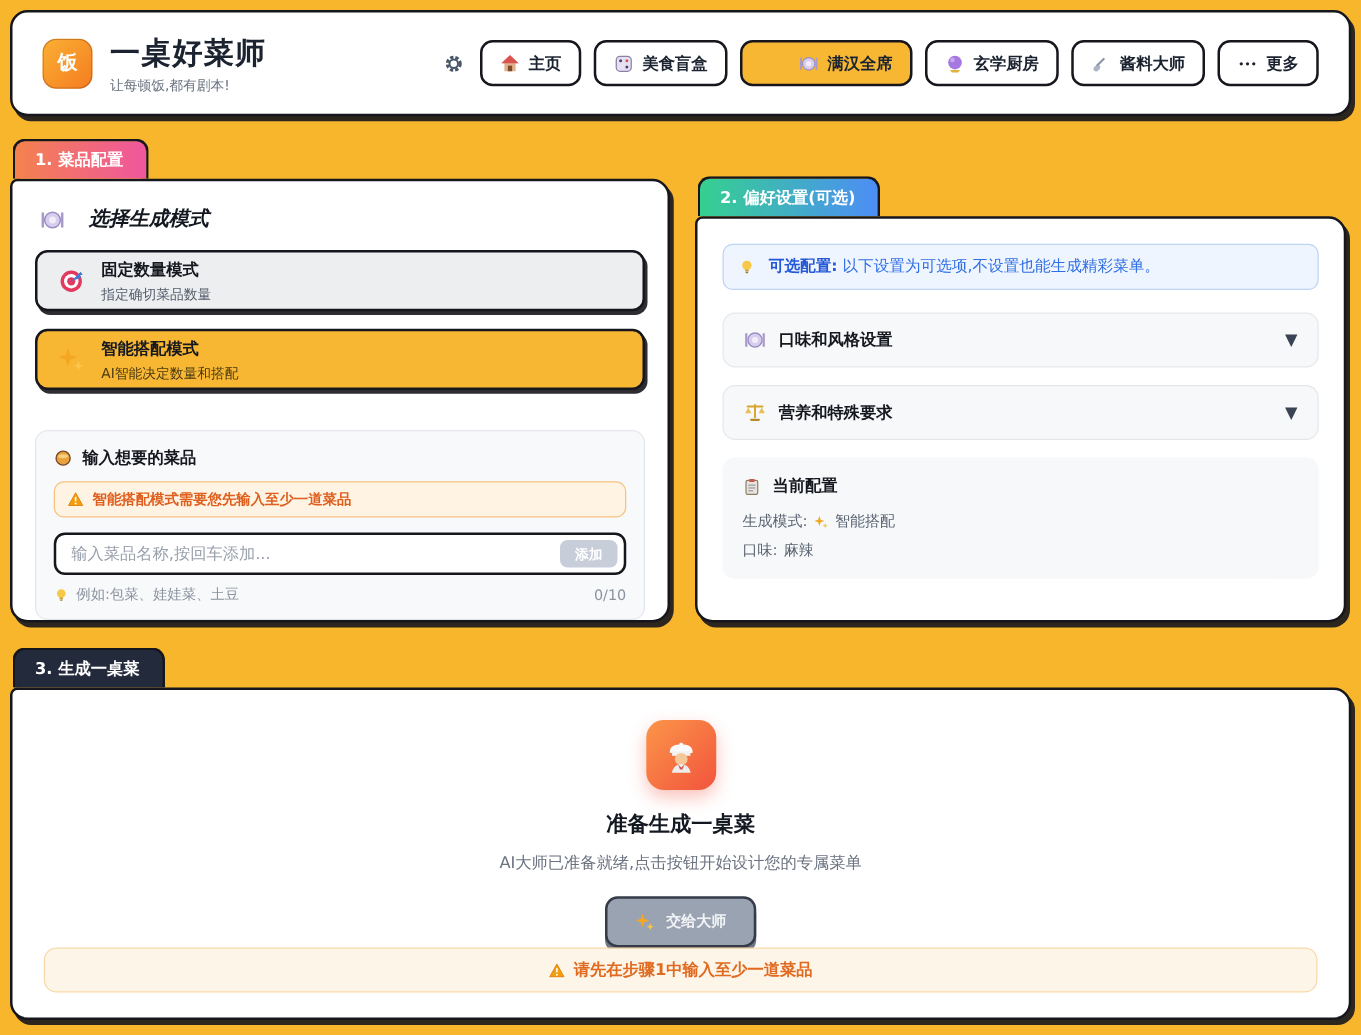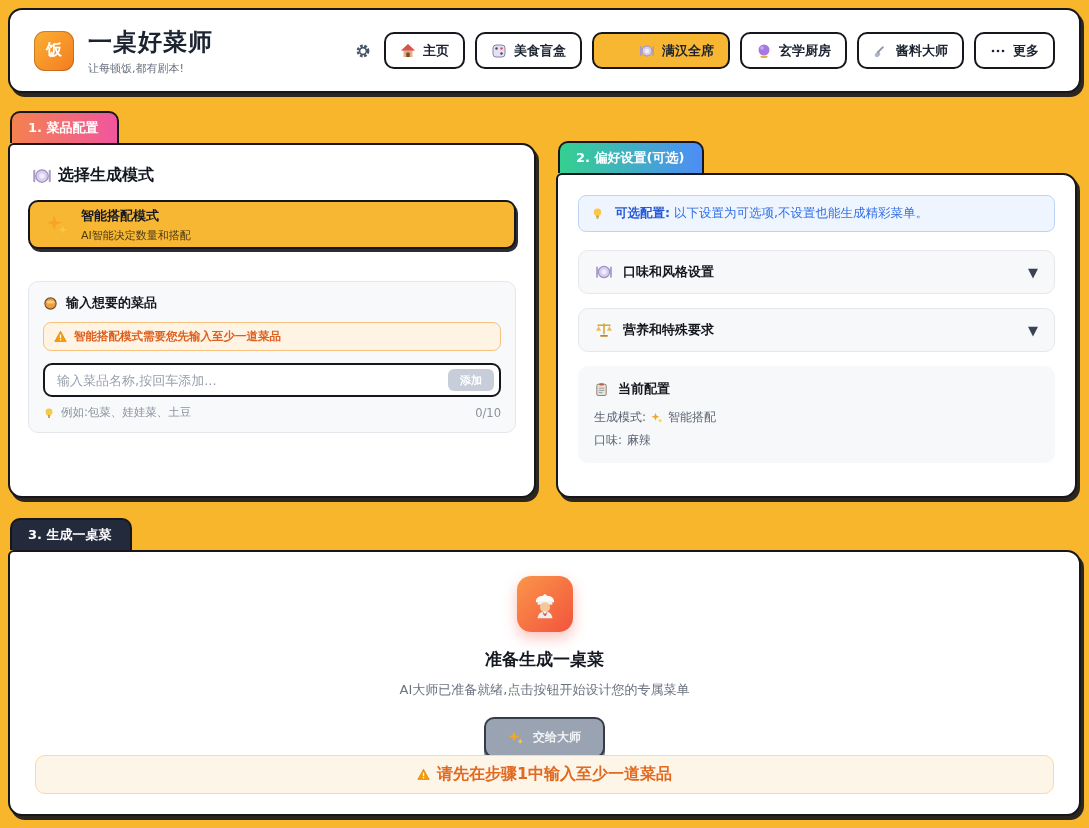--- a/index.html
+++ b/index.html
@@ -58,22 +58,22 @@
   .tab1 { background:linear-gradient(90deg,#F4824E,#F0569E); }
   .tab2 { background:linear-gradient(90deg,#35D08F,#4D8DF7); }
   .tab3 { background:#232A3C; }
   
   .col-left  { position:absolute; left:8px;  top:111px; width:528px; }
   .col-right { position:absolute; left:556px; top:141px; width:521px; }
   .panel { border-radius:14px; border-top-left-radius:6px; }
   .panel-left  { height:355px; padding:18px; }
   .panel-right { height:325px; padding:20px; }
   .section-heading {
-    display:flex; align-items:center; gap:6px;
-    font-size:16px; font-weight:800; color:#141821; margin:2px 0 14px 4px;
+    display:flex; align-items:center; gap:19px;
+    font-size:16px; font-weight:800; color:#141821; margin:2px 0 14px 4px;font-style:italic;
   }
   
   .mode {
     display:flex; align-items:center; gap:13px;
     border:2px solid #16161D; border-radius:10px;
     box-shadow:2px 3px 0 rgba(22,22,29,0.9);
     padding:10px 16px; height:49px; margin-bottom:14px; cursor:pointer;
   }
   .mode.plain { background:#EDEEF0; }
   .mode.selected { background:#F8B733; }
@@ -150,21 +150,21 @@
     background:#9AA3B2; color:#F1F3F6;
     border:2px solid #353B49; border-radius:10px;
     box-shadow:0 4px 0 #6E7684;
     font-size:12px; font-weight:bold; padding:10px 22px;
     cursor:not-allowed; font-family:inherit;
   }
   .warn-bottom {
     position:absolute; left:25px; right:25px; bottom:20px;
     display:flex; align-items:center; justify-content:center; gap:7px;
     background:#FEF5E9; border:1.5px solid #F8D9A8; border-radius:10px;
-    padding:8px 0; font-size:16px; font-weight:bold; color:#E06A1F;
+    padding:8px 0; font-size:13px; font-weight:bold; color:#E06A1F;
   }
 </style>
 </head>
 <body>
 
 <svg width="0" height="0" style="position:absolute">
   <defs>
     <g id="i-home">
       <path d="M8 1.5 L14.5 7.5 H12.5 V14 H3.5 V7.5 H1.5 Z" fill="#E2B08B"></path>
       <path d="M8 1 L15 7.6 H1 Z" fill="#D9534F"></path>
@@ -318,20 +318,31 @@
   <div class="card panel panel-left">
     <div class="section-heading">
       <span class="icon">
         <svg width="20" height="20" viewBox="0 0 16 16">
             <use href="#i-plate"></use>
           </svg>
         </span>
       <span>选择生成模式</span>
     </div>
 
+    <div class="mode plain">
+      <span class="icon">
+        <svg width="22" height="22" viewBox="0 0 16 16">
+            <use href="#i-target"></use>
+          </svg>
+        </span>
+      <div>
+        <div class="mode-title">固定数量模式</div>
+        <div class="mode-desc">指定确切菜品数量</div>
+      </div>
+    </div>
 
     <div class="mode selected">
       <span class="icon">
         <svg width="22" height="22" viewBox="0 0 16 16">
             <use href="#i-sparkle"></use>
           </svg>
         </span>
       <div>
         <div class="mode-title">智能搭配模式</div>
         <div class="mode-desc">AI智能决定数量和搭配</div>

